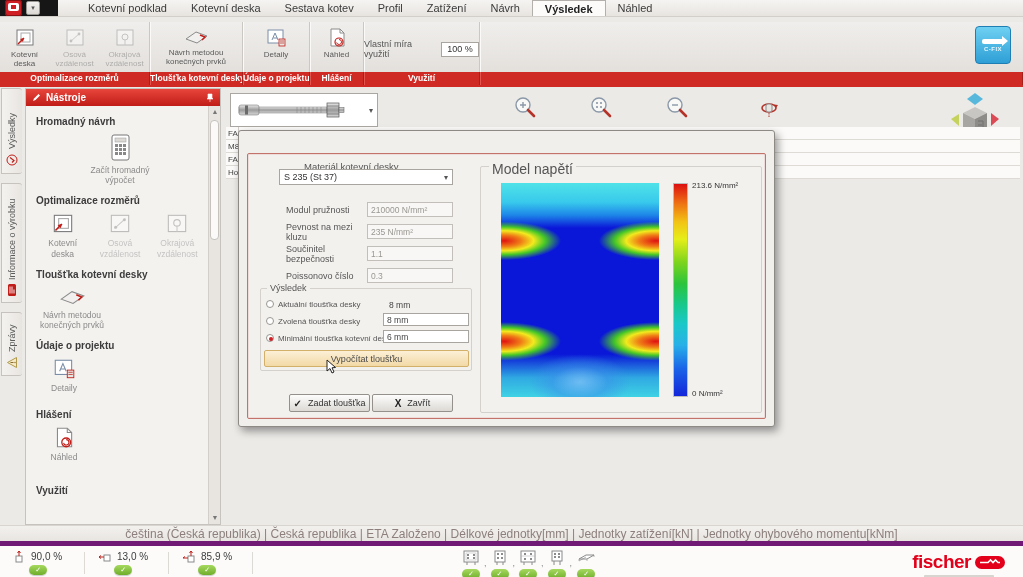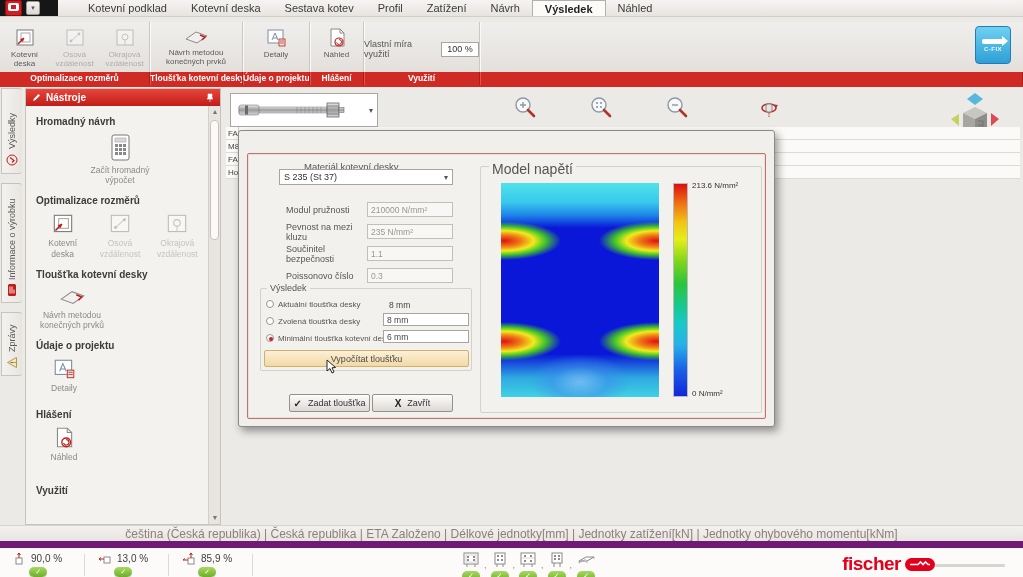--- a/index.html
+++ b/index.html
@@ -136,30 +136,30 @@
                  border:1px solid #94918c; border-radius:2px; display:flex; align-items:center; justify-content:center;
                  gap:6px; font-size:9px; color:#333; bottom:6px; }
   .dlg-footbtn .gl { font-weight:bold; font-size:10px; color:#222; }
 
   
   .statusbar { position:absolute; left:0; bottom:36px; width:100%; height:16px;
                background:linear-gradient(#f3f1ee,#e8e5e1); border-top:1px solid #d8d5d0;
                display:flex; align-items:center; justify-content:center;
                font-size:12px; color:#8c7f7c; }
   .bottombar { position:absolute; left:0; bottom:0; width:100%; height:36px; background:#fcfbfa;
-               border-top:7px solid #701a75; }
+               border-top:5px solid #701a75; }
   .ugroup { position:absolute; top:4px; display:flex; flex-direction:column; align-items:center; gap:2px; }
   .ugroup .row { display:flex; align-items:center; gap:4px; font-size:10px; color:#3c3c3c; }
   .badge { width:18px; height:10px; border-radius:5px; background:linear-gradient(#a6d95e,#6fae2b);
            color:#fff; font-size:7px; text-align:center; line-height:10px; box-shadow:0 1px 1px rgba(0,0,0,.2); }
   .usep { position:absolute; top:6px; width:1px; height:22px; background:#dddad5; }
   .checkicons { position:absolute; left:462px; top:4px; display:flex; align-items:flex-start; gap:4px; }
   .citem { display:flex; flex-direction:column; align-items:center; gap:3px; }
   .comma { font-size:9px; color:#888; padding-top:8px; }
-  .brand { position:absolute; right:18px; top:5px; display:flex; flex-direction:row; align-items:center; }
+  .brand { position:absolute; right:18px; top:5px; display:flex; flex-direction:column; align-items:center; }
   .brand .logorow { display:flex; align-items:center; gap:4px; }
   .brand .word { font-size:19px; font-weight:bold; color:#e2001a; letter-spacing:-.5px; }
   .tagline { width:70px; height:3px; background:#d8d5d0; margin-top:2px; border-radius:1px; }
 </style>
 </head>
 <body>
 
 <div class="screen">
 
   <div class="menubar">

